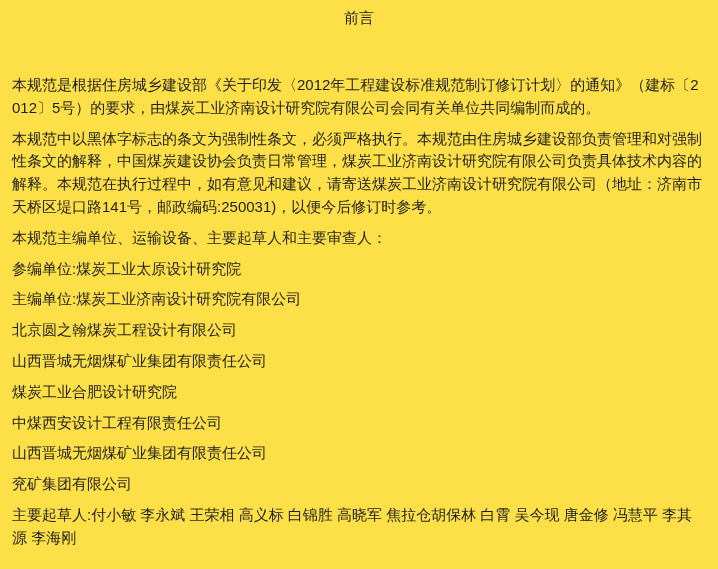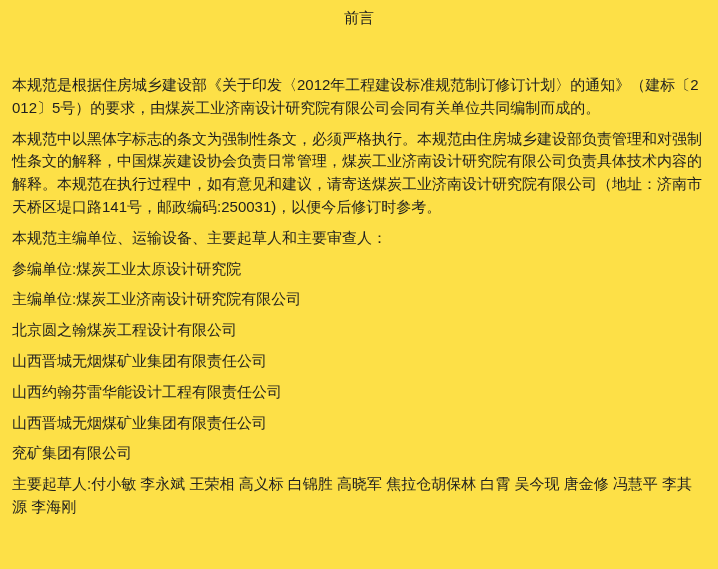--- a/index.html
+++ b/index.html
@@ -39,19 +39,20 @@
 
   <p>本规范是根据住房城乡建设部《关于印发〈2012年工程建设标准规范制订修订计划〉的通知》（建标〔2012〕5号）的要求，由煤炭工业济南设计研究院有限公司会同有关单位共同编制而成的。</p>
   <p>本规范中以黑体字标志的条文为强制性条文，必须严格执行。本规范由住房城乡建设部负责管理和对强制性条文的解释，中国煤炭建设协会负责日常管理，煤炭工业济南设计研究院有限公司负责具体技术内容的解释。本规范在执行过程中，如有意见和建议，请寄送煤炭工业济南设计研究院有限公司（地址：济南市天桥区堤口路141号，邮政编码:250031)，以便今后修订时参考。</p>
   <p>本规范主编单位、运输设备、主要起草人和主要审查人：</p>
 
   <p>参编单位:煤炭工业太原设计研究院</p>
 
   <p>主编单位:煤炭工业济南设计研究院有限公司</p>
   <p>北京圆之翰煤炭工程设计有限公司</p>
   <p>山西晋城无烟煤矿业集团有限责任公司</p>
-  <p>山西约翰芬雷华能设计工程有限责任公司</p>
+  <p>煤炭工业合肥设计研究院</p>
+  <p>中煤西安设计工程有限责任公司</p>
   <p>山西晋城无烟煤矿业集团有限责任公司</p>
   <p>兖矿集团有限公司</p>
 
   <p>主要起草人:付小敏 李永斌 王荣相 高义标 白锦胜 高晓军 焦拉仓胡保林 白霄 吴今现 唐金修 冯慧平 李其源 李海刚</p>
 
 </div>
 
 </body></html>

